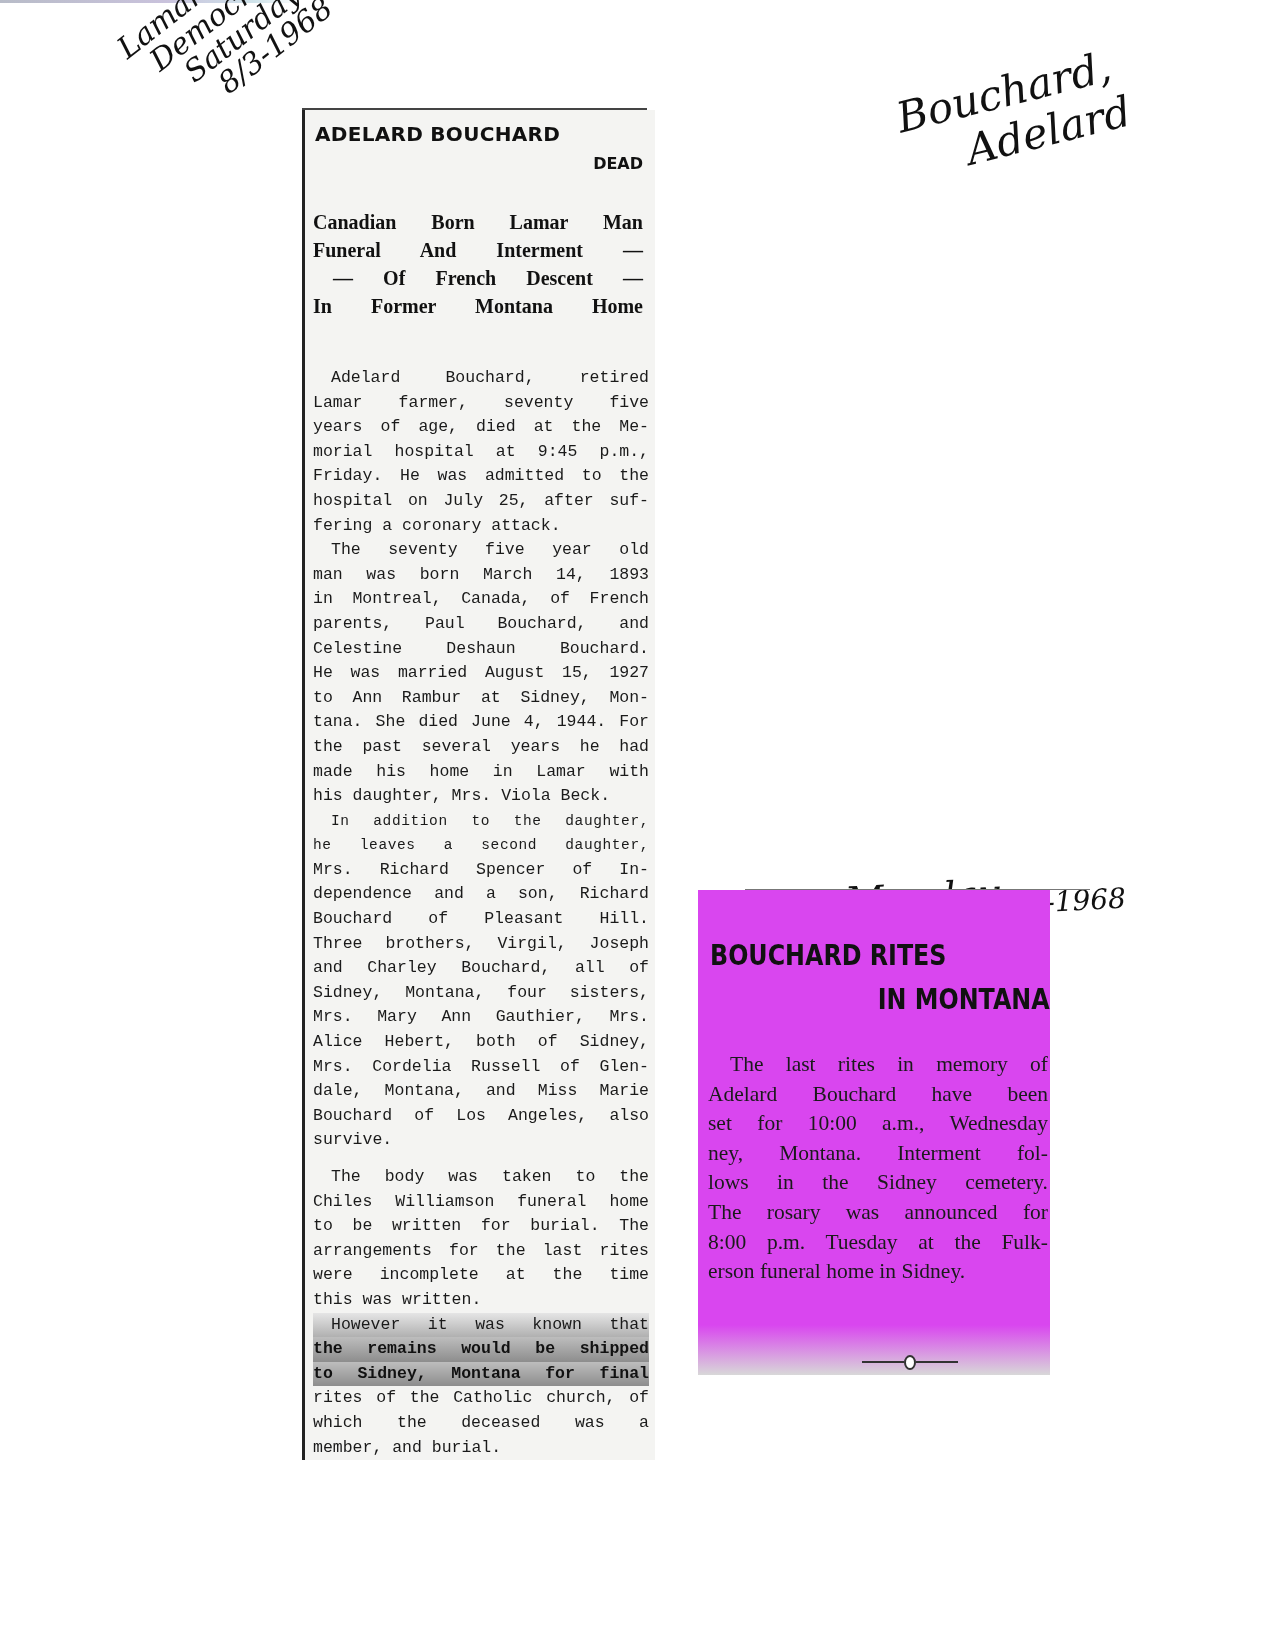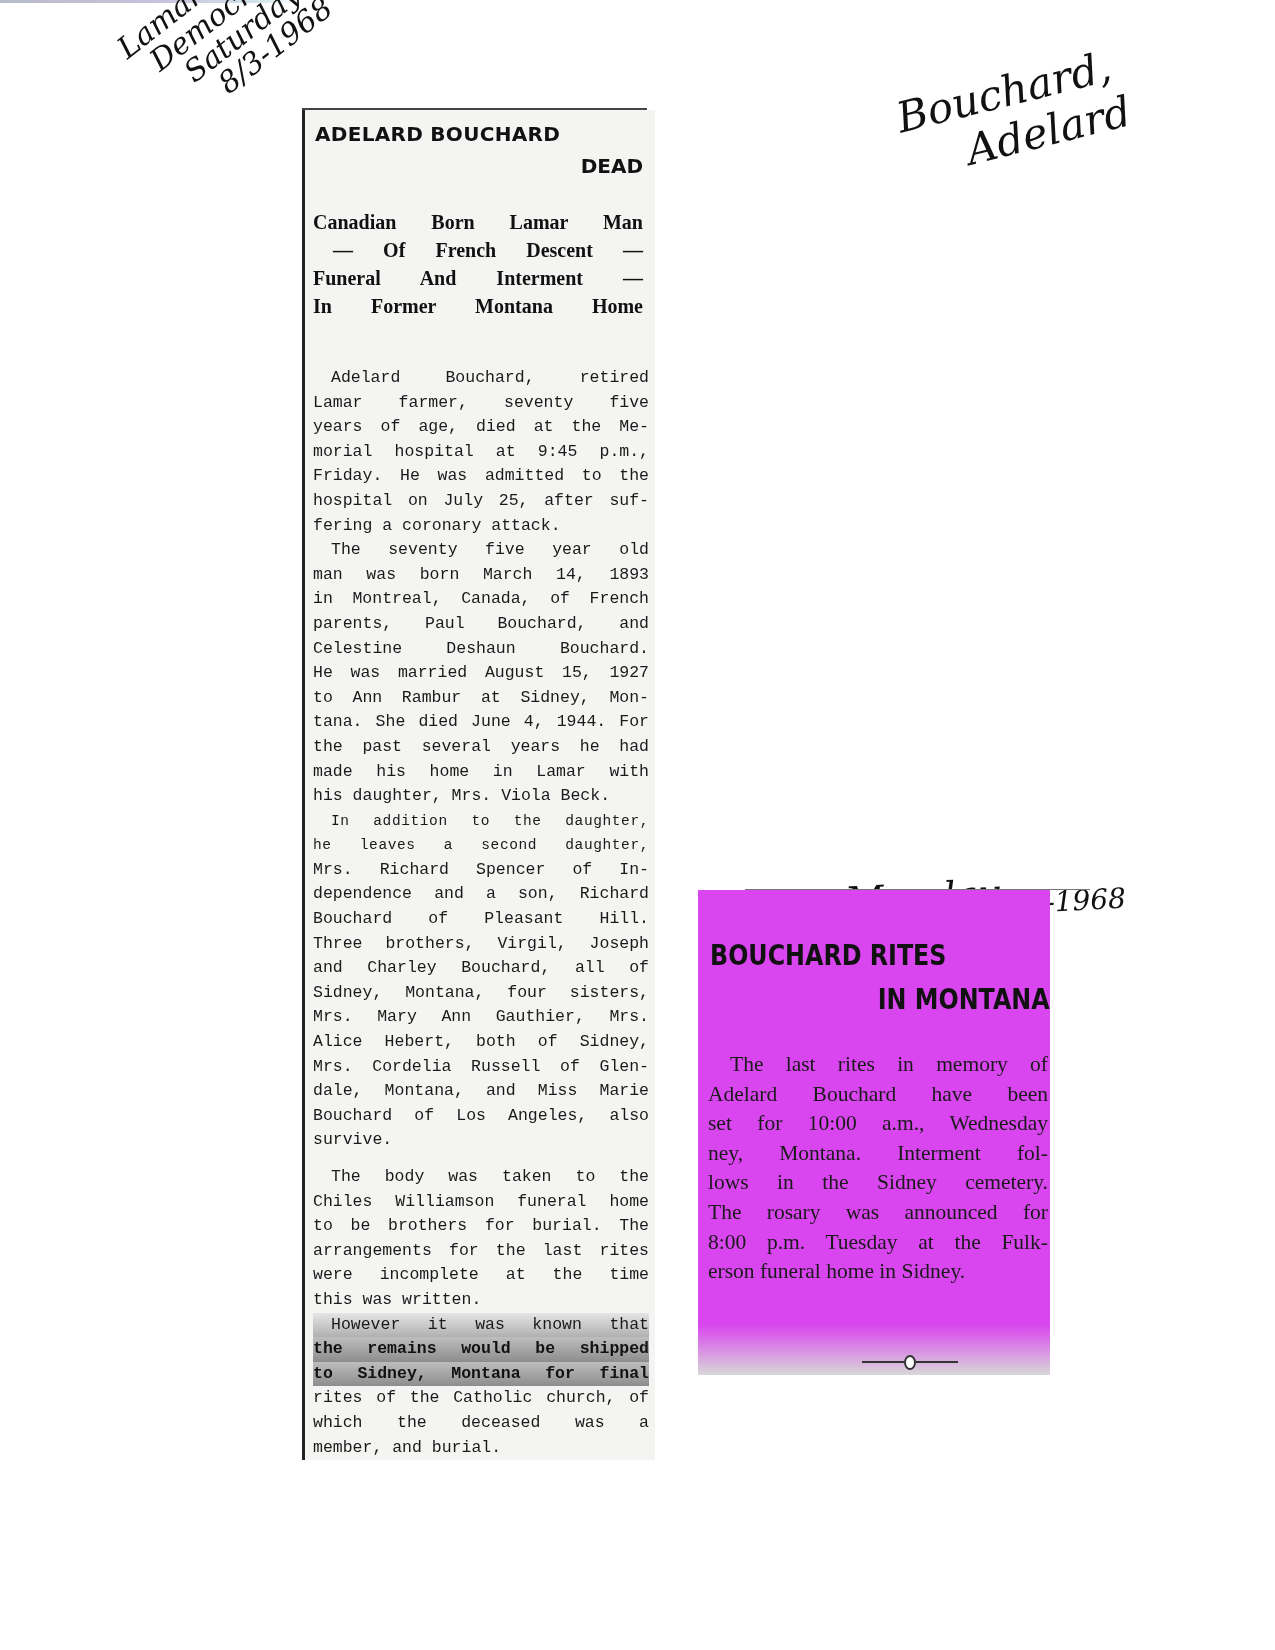--- a/index.html
+++ b/index.html
@@ -28,21 +28,21 @@
     background: #f4f4f2;
     border-left: 3px solid #222;
   }
   .clip1-topline { position: absolute; left: 302px; top: 108px; width: 345px; height: 2px; background: #444; }
   .clip1 .head1 {
     position: absolute; left: 10px; top: 12px; font-family: "DejaVu Sans", sans-serif; font-weight: bold;
     font-size: 20px; letter-spacing: 0.3px; color: #111;
   }
   .clip1 .head2 {
     position: absolute; right: 12px; top: 44px; font-family: "DejaVu Sans", sans-serif; font-weight: bold;
-    font-size: 20px; color: #111;
+    font-size: 16px; color: #111;
   }
   .clip1 .deck {
     position: absolute; left: 8px; top: 98px; width: 330px;
     font-family: "Liberation Serif", serif; font-weight: bold; font-size: 20px; line-height: 28px;
     text-align: justify; color: #111;
   }
   .clip1 .deck div { text-align-last: justify; }
   .clip1 .deck div.last { text-align-last: left; }
   .clip1 .body {
     position: absolute; left: 8px; top: 256px; width: 336px;
@@ -105,22 +105,22 @@
   <span>Monday</span><span class="small">8/5-1968</span>
 </div>
 
 <div class="clip1-topline"></div>
 <div class="clip1">
   <div class="head1">ADELARD BOUCHARD</div>
   <div class="head2">DEAD</div>
 
   <div class="deck">
     <div>Canadian Born Lamar Man</div>
+    <div>Funeral And Interment —</div>
     <div style="padding-left:20px">— Of French Descent —</div>
-    <div>Funeral And Interment —</div>
     <div>In Former Montana Home</div>
   </div>
 
   <div class="body">
     <div>
       <span class="ln ind">Adelard Bouchard, retired</span>
       <span class="ln">Lamar farmer, seventy five</span>
       <span class="ln">years of age, died at the Me-</span>
       <span class="ln">morial hospital at 9:45 p.m.,</span>
       <span class="ln">Friday. He was admitted to the</span>
@@ -153,21 +153,21 @@
       <span class="ln">Alice Hebert, both of Sidney,</span>
       <span class="ln">Mrs. Cordelia Russell of Glen-</span>
       <span class="ln">dale, Montana, and Miss Marie</span>
       <span class="ln">Bouchard of Los Angeles, also</span>
       <span class="ln end">survive.</span>
     </div>
     <div class="gap"></div>
     <div>
       <span class="ln ind">The body was taken to the</span>
       <span class="ln">Chiles Williamson funeral home</span>
-      <span class="ln">to be brothers for burial. The</span>
+      <span class="ln">to be written for burial. The</span>
       <span class="ln">arrangements for the last rites</span>
       <span class="ln">were incomplete at the time</span>
       <span class="ln end">this was written.</span>
     </div>
     <div>
       <span class="ln ind smudge-light">However it was known that</span>
       <span class="ln smudge">the remains would be shipped</span>
       <span class="ln smudge">to Sidney, Montana for final</span>
       <span class="ln">rites of the Catholic church, of</span>
       <span class="ln">which the deceased was a</span>

